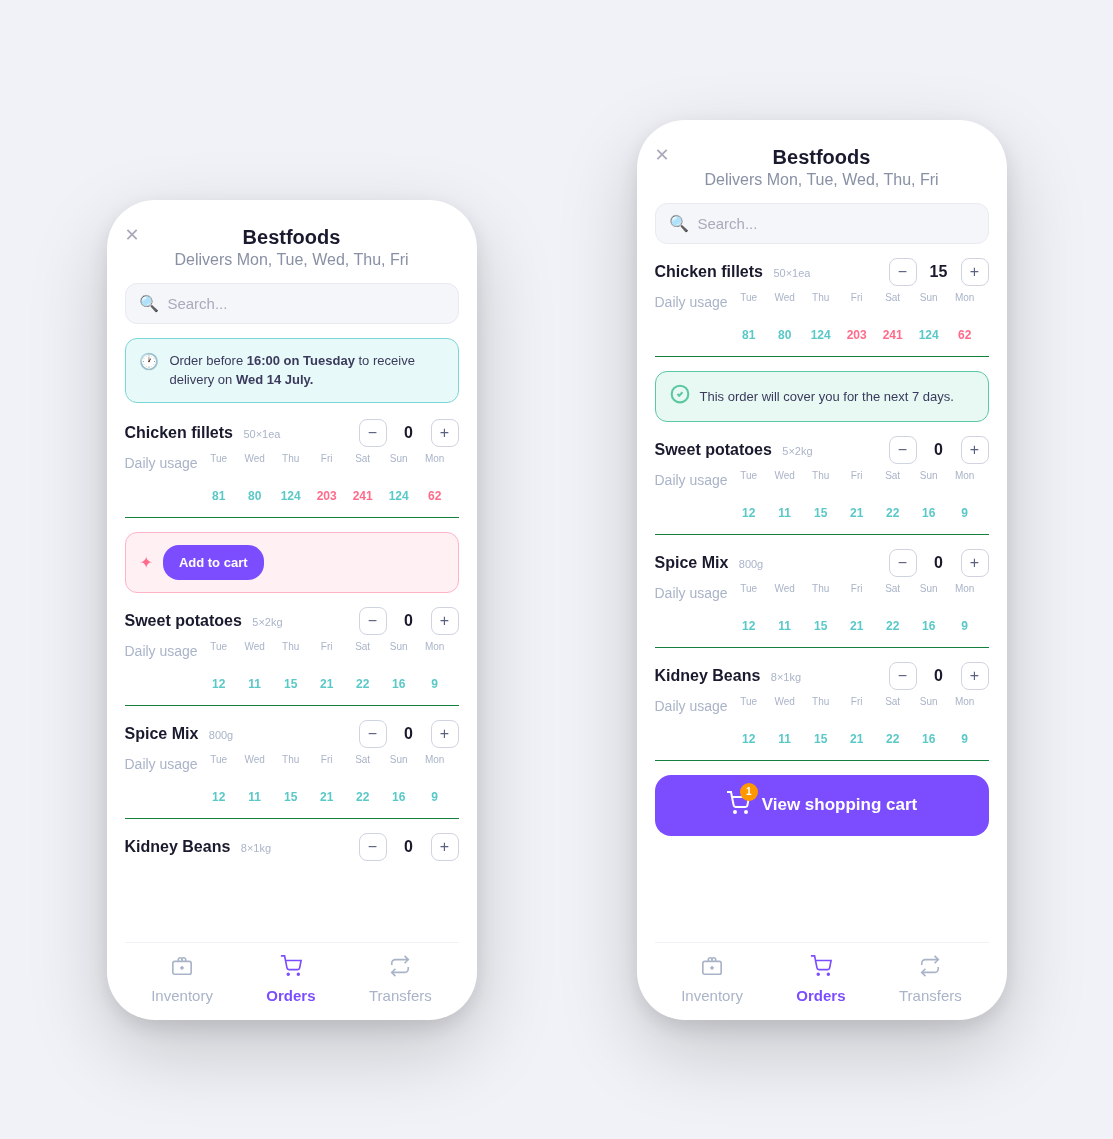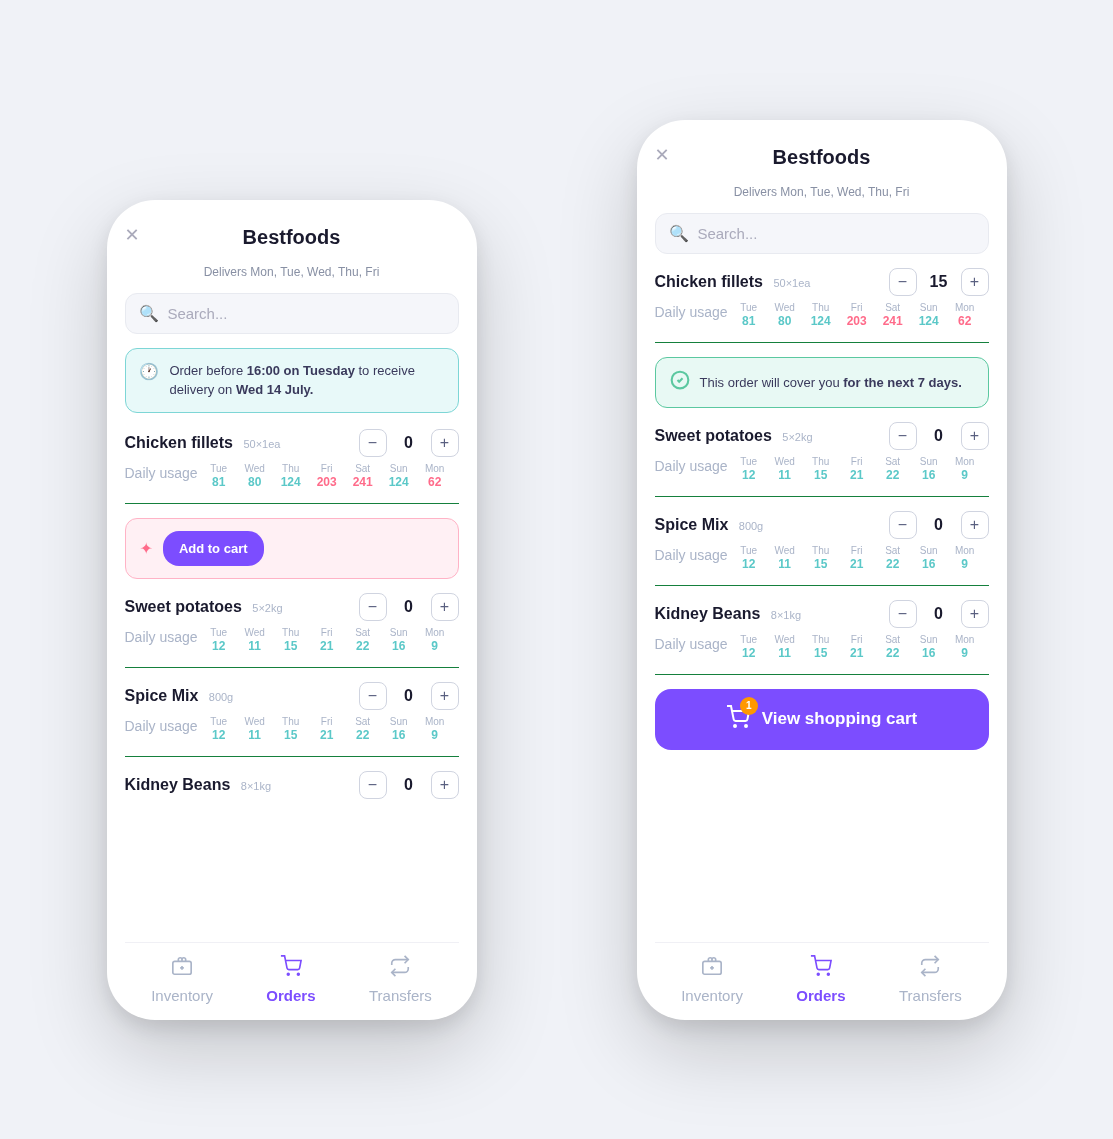--- a/index.html
+++ b/index.html
@@ -79,23 +79,23 @@
       text-align: center;
     }
 
     .header-title {
       font-size: 20px;
       font-weight: 700;
       color: #1a1a2e;
     }
 
     .header-subtitle {
-      font-size: 12px;
+      font-size: 16px;
       color: #8890a4;
-      margin-top: 16px;
+      margin-top: 2px;
       text-align: right;
     }
 
     
     .search-bar {
       display: flex;
       align-items: center;
       background: #f5f6fa;
       border: 1.5px solid #e8eaf0;
       border-radius: 12px;
@@ -223,20 +223,21 @@
       display: flex;
       gap: 10px;
       flex-wrap: nowrap;
     }
 
     .day-col {
       display: flex;
       flex-direction: column;
       align-items: center;
       min-width: 26px;
+      gap: 24px;
     }
 
     .day-name {
       font-size: 10px;
       color: #aab4c8;
       margin-bottom: 1px;
     }
 
     .day-value {
       font-size: 12px;
@@ -301,21 +302,21 @@
       font-size: 18px;
       flex-shrink: 0;
     }
 
     .success-text {
       font-size: 13px;
       color: #3a3a5c;
     }
 
     .success-text strong {
-      font-weight: 700;
+      font-weight: 400;
     }
 
     
     .bottom-nav {
       display: flex;
       justify-content: space-around;
       align-items: center;
       padding: 12px 0 16px 0;
       border-top: 1px solid #f0f0f5;
       margin-top: auto;

